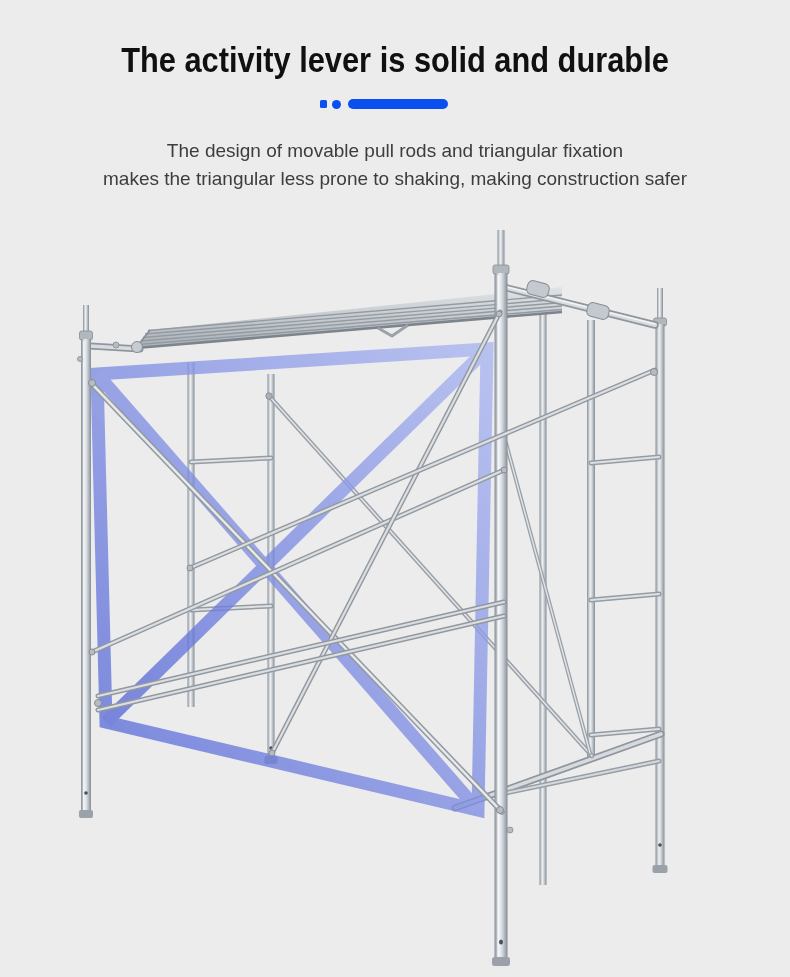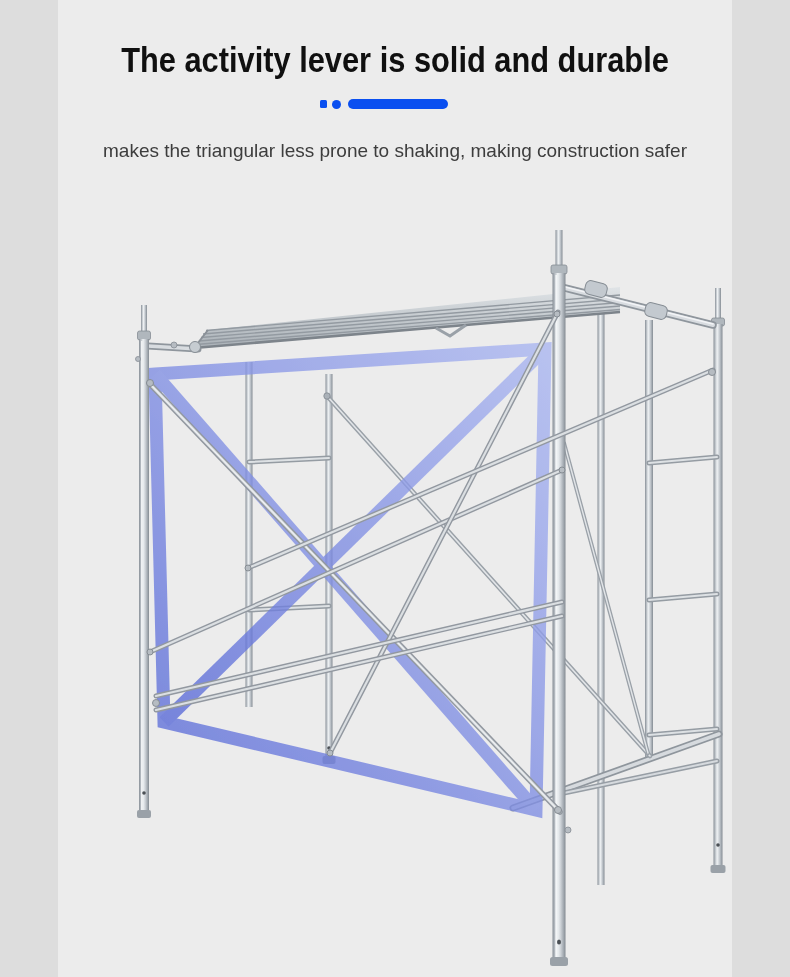--- a/index.html
+++ b/index.html
@@ -1,18 +1,18 @@
 <!DOCTYPE html>
 <html style="--background: #ececec; --accent: #0a4ff0; --heading: #101010; --body_text: #3d3d3d; --overlay_top: #aab6f1; --overlay_bottom: #5768d7;"><head>
 <meta charset="utf-8">
 <style>
   html,body{margin:0;padding:0;}
   body{font-family:"Liberation Sans","DejaVu Sans",sans-serif;background:#ddd;}
   .page{
-    position:relative;width:674px;height:977px;margin:0 auto;
+    position:relative;width:790px;height:977px;margin:0 auto;
     background:var(--background,#ececec);overflow:hidden;
   }
   .headline{
     margin:0;padding-top:38px;width:100%;
     text-align:center;
     font-size:35px;line-height:44px;font-weight:700;
     color:var(--heading,#101010);
     transform:scaleX(0.88);transform-origin:50% 50%;
     letter-spacing:0px;white-space:nowrap;
   }
@@ -49,20 +49,21 @@
 
   <h1 class="headline">The activity lever is solid and durable</h1>
 
   <div class="divider">
     <span class="sq"></span>
     <span class="dot"></span>
     <span class="bar"></span>
   </div>
 
   <div class="description">
+    <div>The design of movable pull rods and triangular fixation</div>
     <div>makes the triangular less prone to shaking, making construction safer</div>
   </div>
 
   <svg class="photo" viewBox="0 0 790 752">
     <defs>
       <linearGradient id="gMetV" x1="0" y1="0" x2="1" y2="0">
         <stop offset="0" stop-color="#878e96"></stop>
         <stop offset="0.18" stop-color="#b7bdc3"></stop>
         <stop offset="0.40" stop-color="#eff2f4"></stop>
         <stop offset="0.62" stop-color="#ced3d8"></stop>

